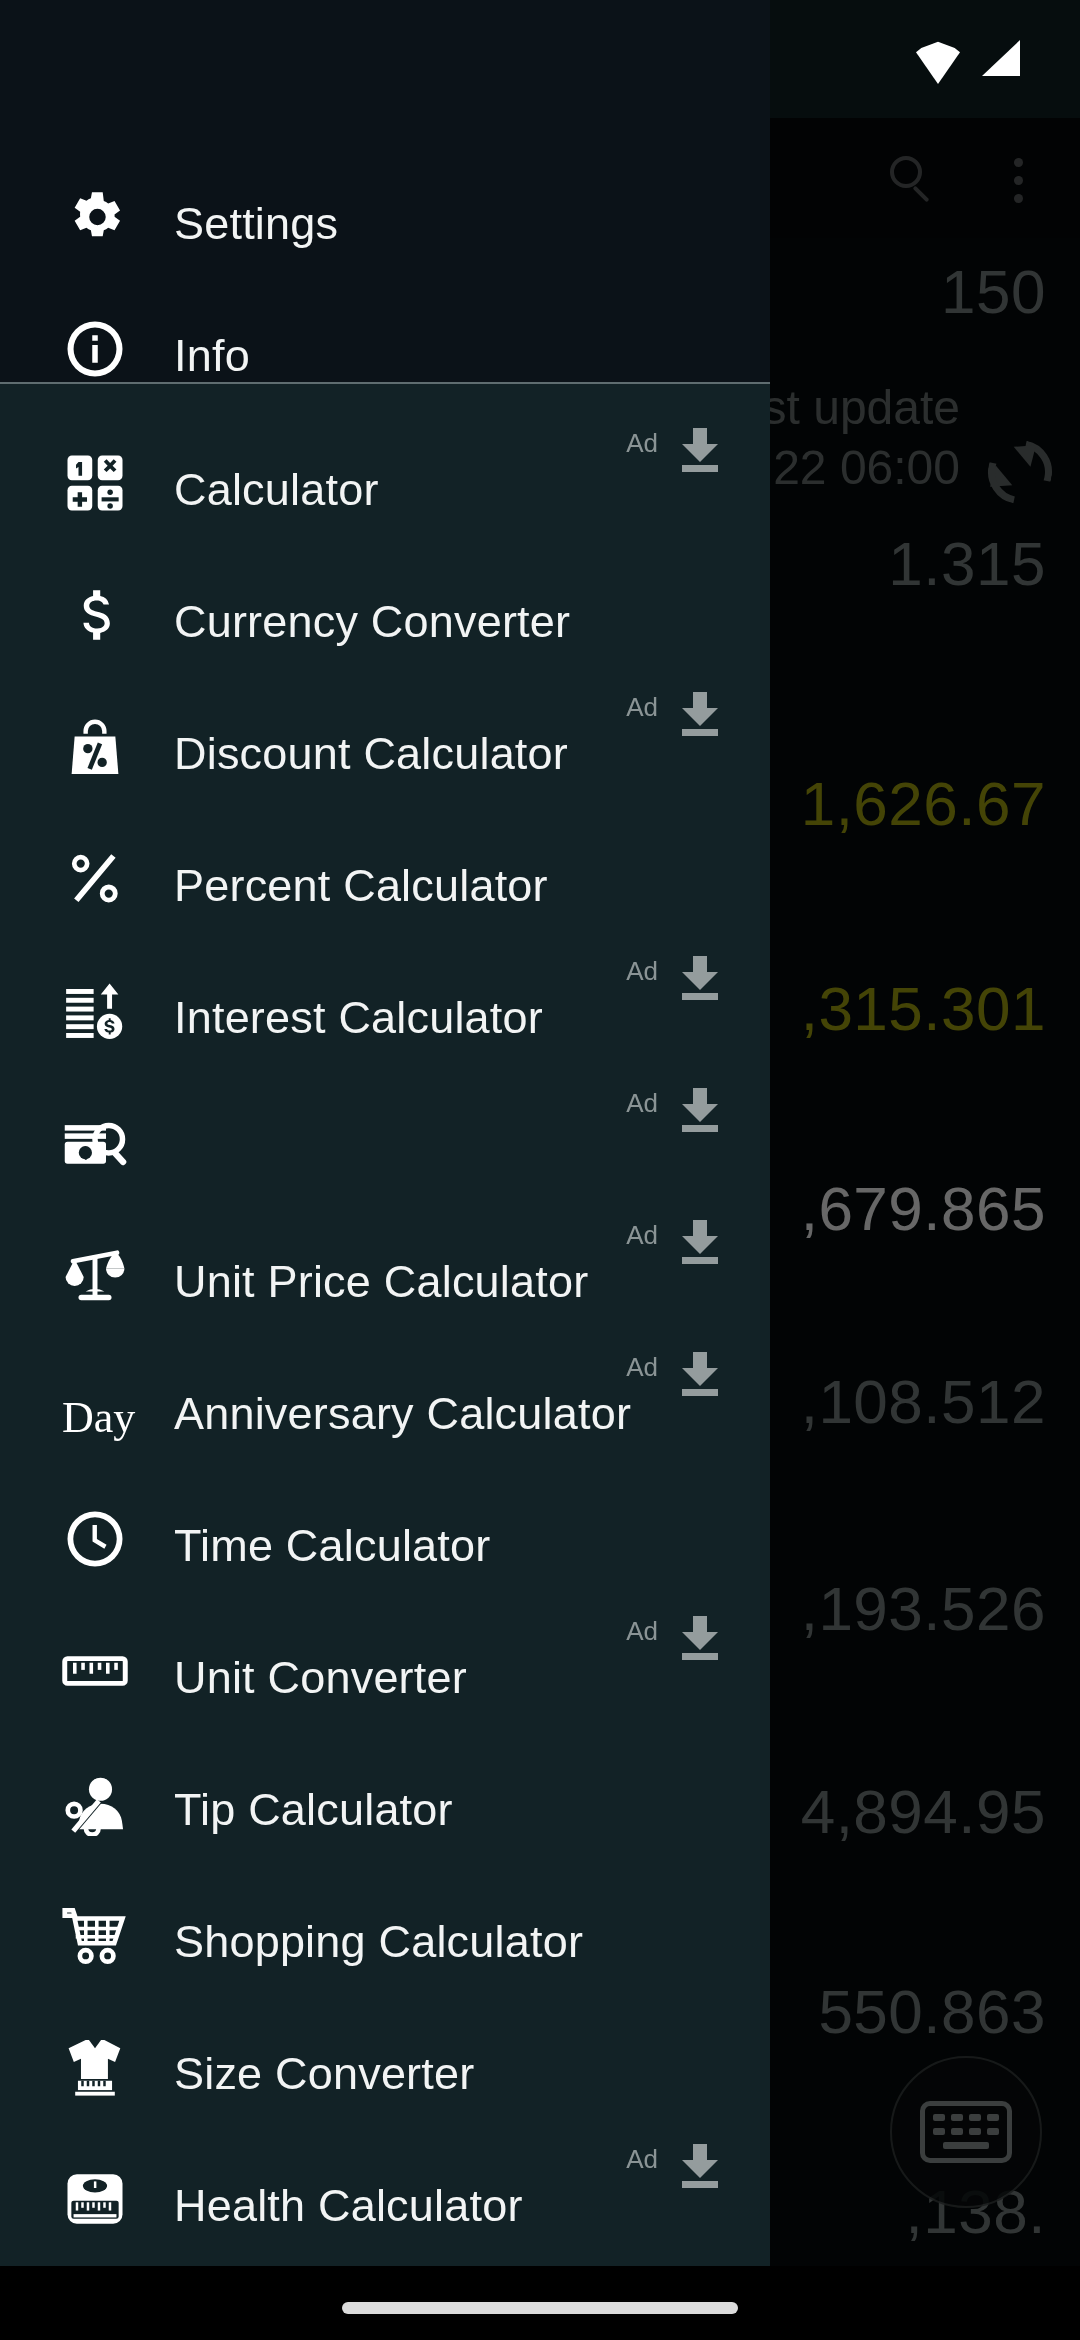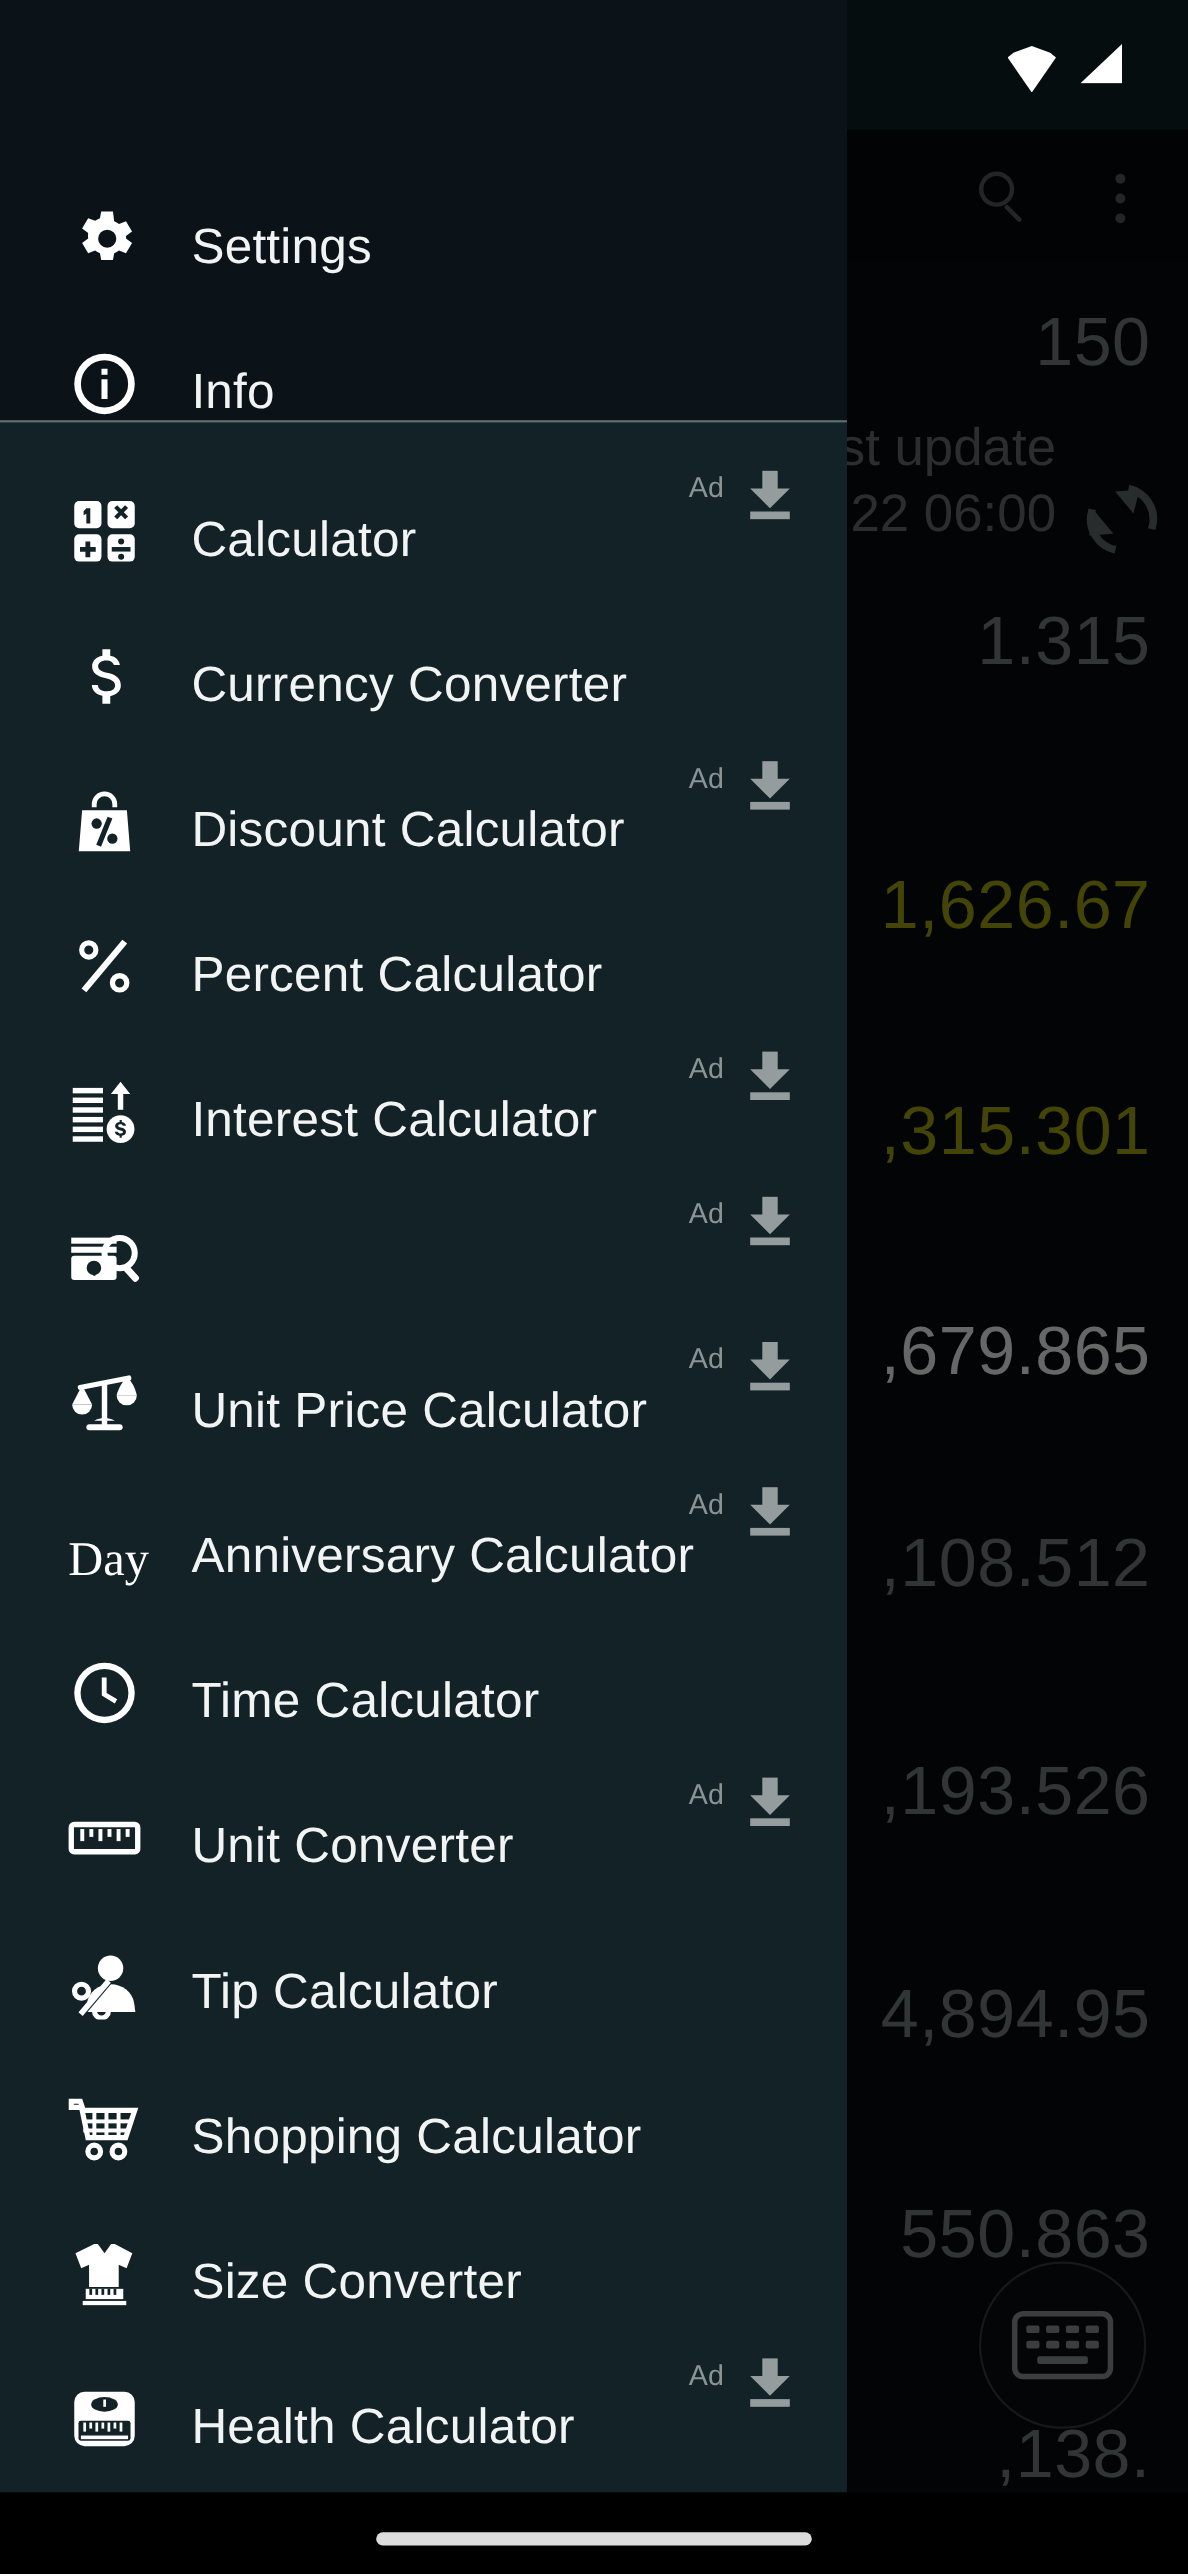--- a/index.html
+++ b/index.html
@@ -29,21 +29,21 @@
     width:20px; height:4px; background:#b9bcbc;
     transform:rotate(45deg); border-radius:2px;
   }
   .dots-glyph{ position:absolute; left:24px; top:8px; }
   .dots-glyph i{ display:block; width:9px; height:9px; border-radius:50%;
     background:#b9bcbc; margin-bottom:9px; }
 
   #app-body{ position:absolute; left:0; right:0; top:238px; bottom:0; }
   .bg-row{
     position:absolute; right:34px; 
-    font-size:62px; color:#6e7575; letter-spacing:.5px; white-space:nowrap;margin-top:20px;
+    font-size:62px; color:#6e7575; letter-spacing:.5px; white-space:nowrap;
   }
   .bg-row.amber{ color:#97970f; }
   .bg-note{
     position:absolute; right:34px; display:flex; align-items:flex-end;
     gap:20px; color:#616767; font-size:48px; white-space:nowrap;
   }
   .bg-note .tcol{ text-align:right; line-height:1.25; }
   .refresh-glyph{
     width:66px; height:66px; position:relative; opacity:.78; flex:none;
   }

